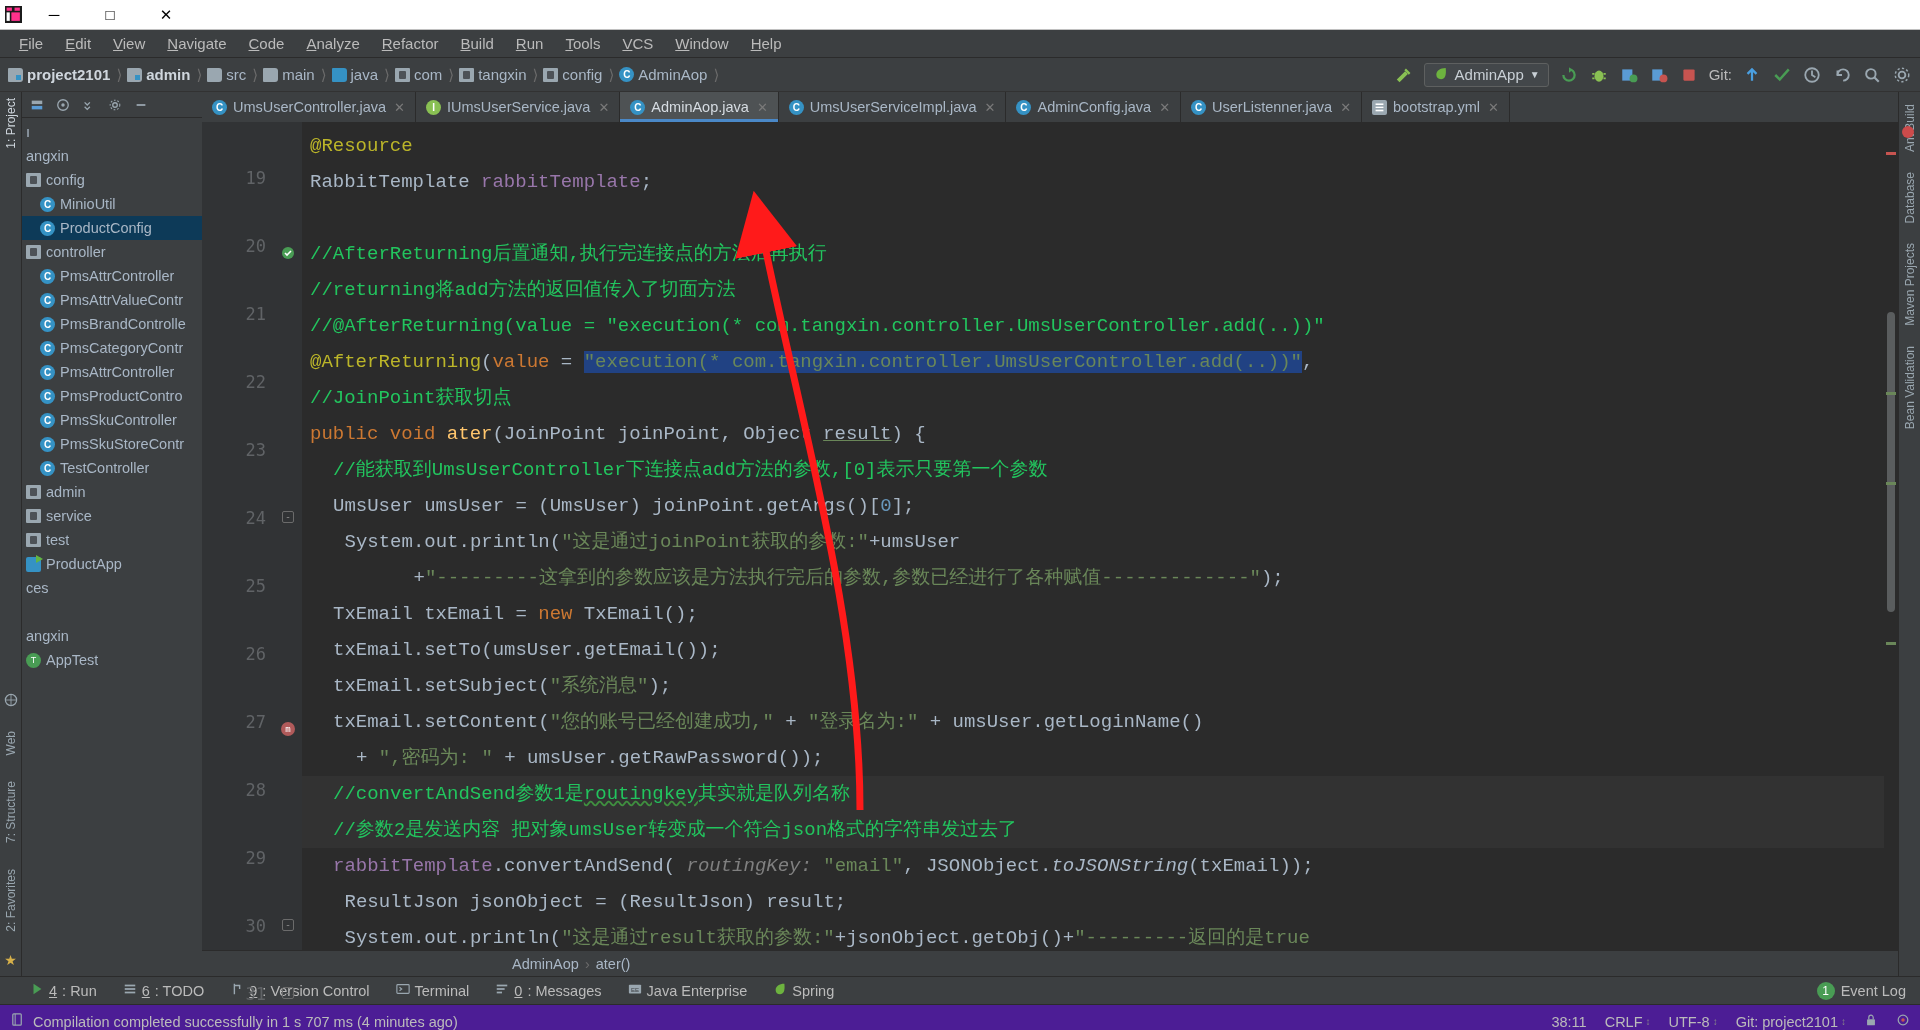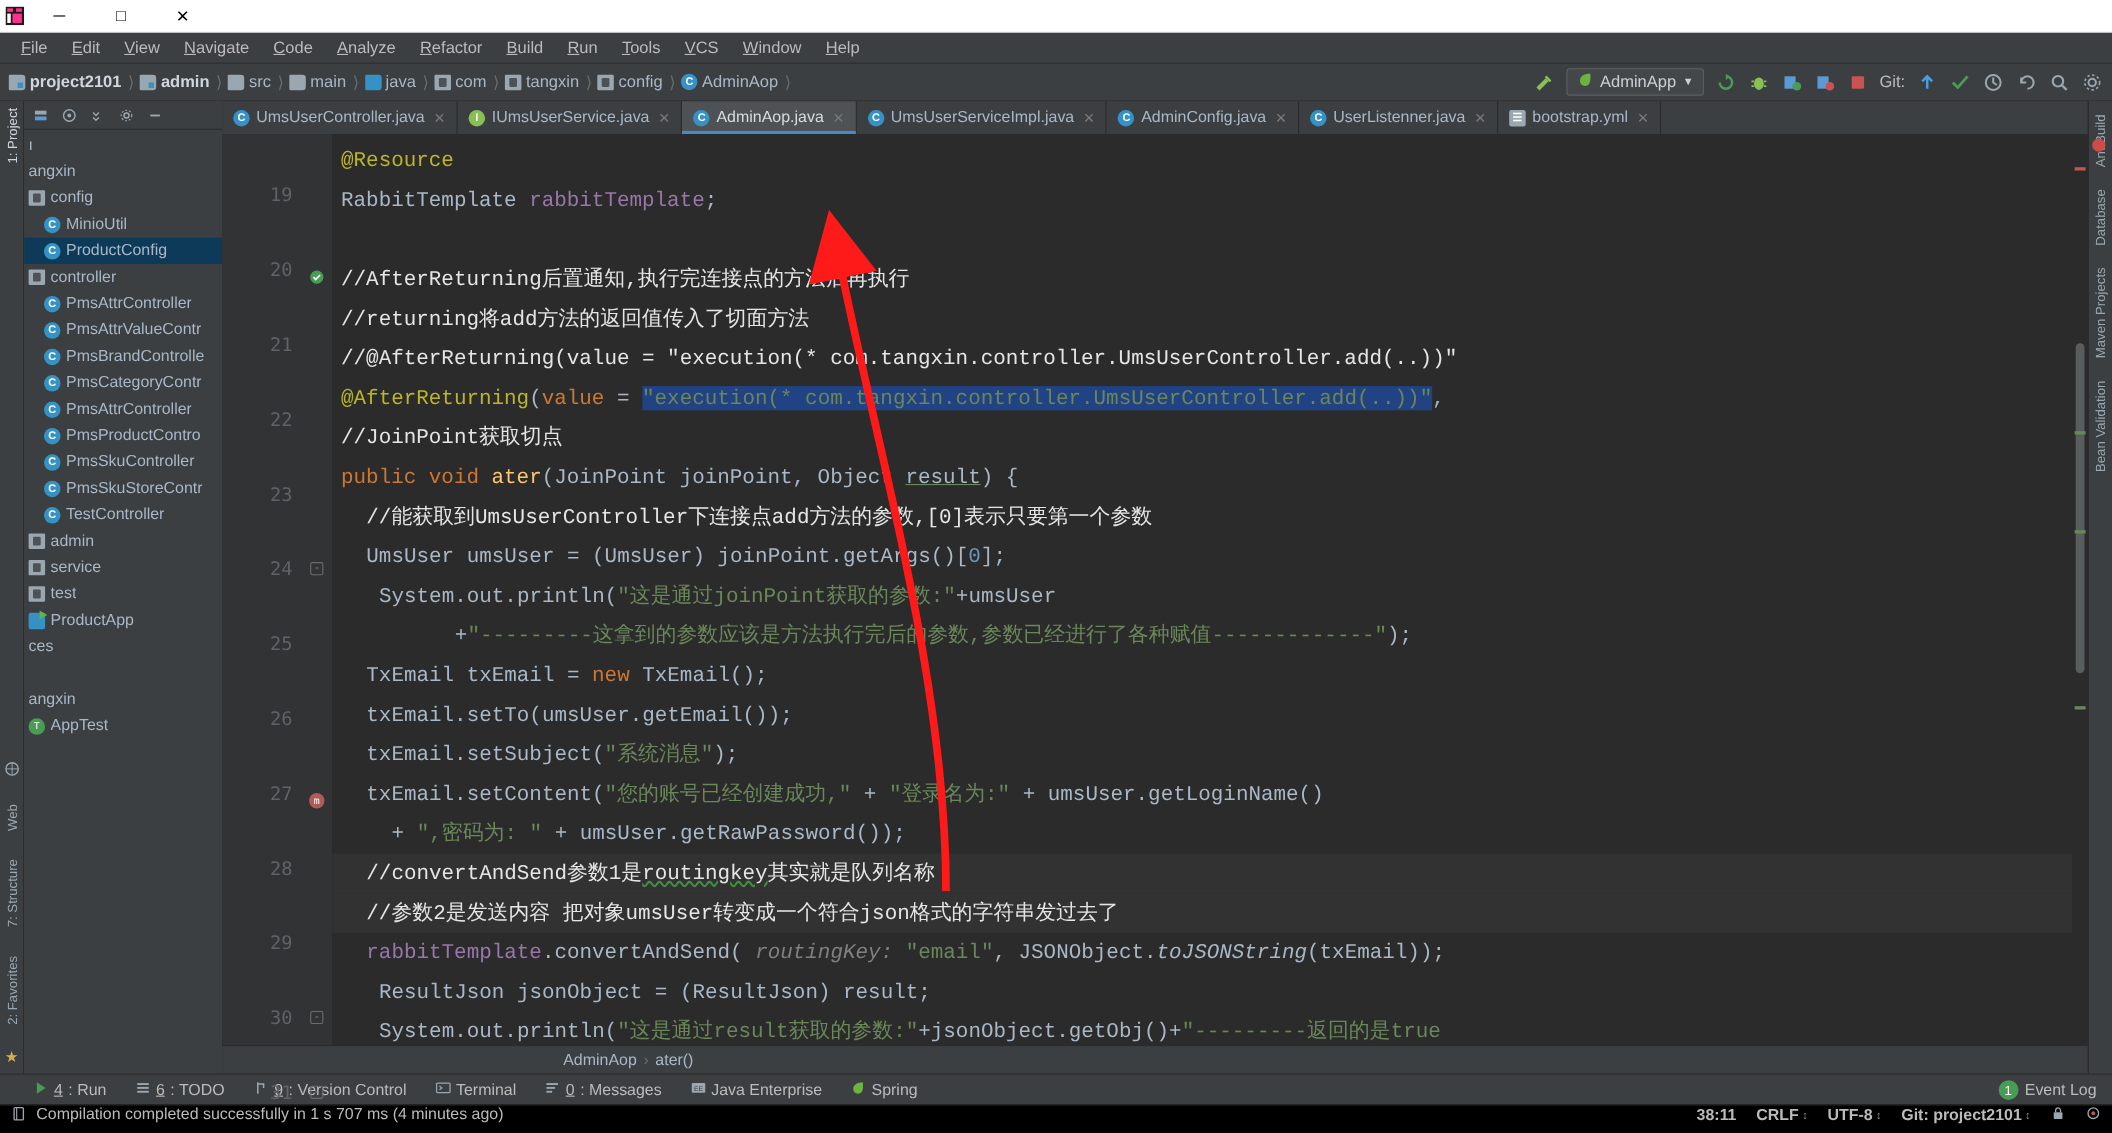--- a/index.html
+++ b/index.html
@@ -104,21 +104,21 @@
   .code {
     flex:1; overflow:hidden; padding-top:6px; background:#2b2b2b;
     font-family:"DejaVu Sans Mono", monospace; font-size:19px; line-height:36px; color:#a9b7c6;
     white-space:pre; position:relative;
   }
   .code .ln { height:36px; padding-left: 8px; font-family: Liberation Mono, monospace; }
   .code .ln.hl { background:#323232; }
   .kw { color:#cc7832; }
   .ann { color:#bbb529; }
   .str { color:#6a8759; }
-  .cmt { color:#e5e5e5; }
+  .cmt { color:#22c55e; }
   .num { color:#6897bb; }
   .fn { color:#ffc66d; }
   .fld { color:#9876aa; }
   .hint { color:#808080; font-style: italic; }
   .sel-bg { background:#214283; }
   .underline-wave { text-decoration: underline; text-decoration-style: wavy; text-decoration-color:#3f8f3f;}
   .ul { text-decoration: underline; text-decoration-color:#6a8759; }
 
   .scrollbar-v { width: 14px; background:#2b2b2b; flex:none; position:relative; }
   .sb-thumb { position:absolute; left:3px; width:8px; background:#5a5d5e; border-radius:4px; }
@@ -139,24 +139,24 @@
     height: 28px; background:#3c3f41; display:flex; align-items:center; gap:26px;
     padding-left: 30px; flex:none; border-top:1px solid #2b2b2b; font-size:14.5px; color:#bbbbbb;
   }
   .tw { display:flex; align-items:center; gap:5px; white-space:nowrap;}
   .tw u { text-decoration: underline; }
   .tw-right { margin-left:auto; display:flex; align-items:center; gap:6px; padding-right:14px;}
   .badge-n { width:18px;height:18px;border-radius:50%;background:#499c54;color:#fff;font-size:12px;display:flex;align-items:center;justify-content:center;}
 
   
   .statusbar {
-    height: 26px; background:#000000; display:flex; align-items:flex-start; gap:8px;
+    height: 26px; background:#4c1d95; display:flex; align-items:flex-end; gap:8px;
     padding: 0 10px; flex:none; font-size:14.5px; color:#bbbbbb; border-top:1px solid #2b2b2b;
   }
-  .status-right { margin-left:auto; display:flex; align-items:center; gap:18px;font-weight:bold; }
+  .status-right { margin-left:auto; display:flex; align-items:center; gap:18px; }
   .status-right .chev { color:#8a8a8a; font-size:10px; }
 
   
   .arrow-svg { position:absolute; left:0; top:0; pointer-events:none; }
   .watermark {
     position:absolute; right:68px; bottom: 4px; color:#d8d8d8; font-size:23px;
     opacity:0.92; white-space:nowrap; pointer-events:none;
   }
   .errbadge { position:absolute; right:6px; top:126px; width:12px;height:12px;border-radius:50%; background:#cc4b4b;}
 </style>

